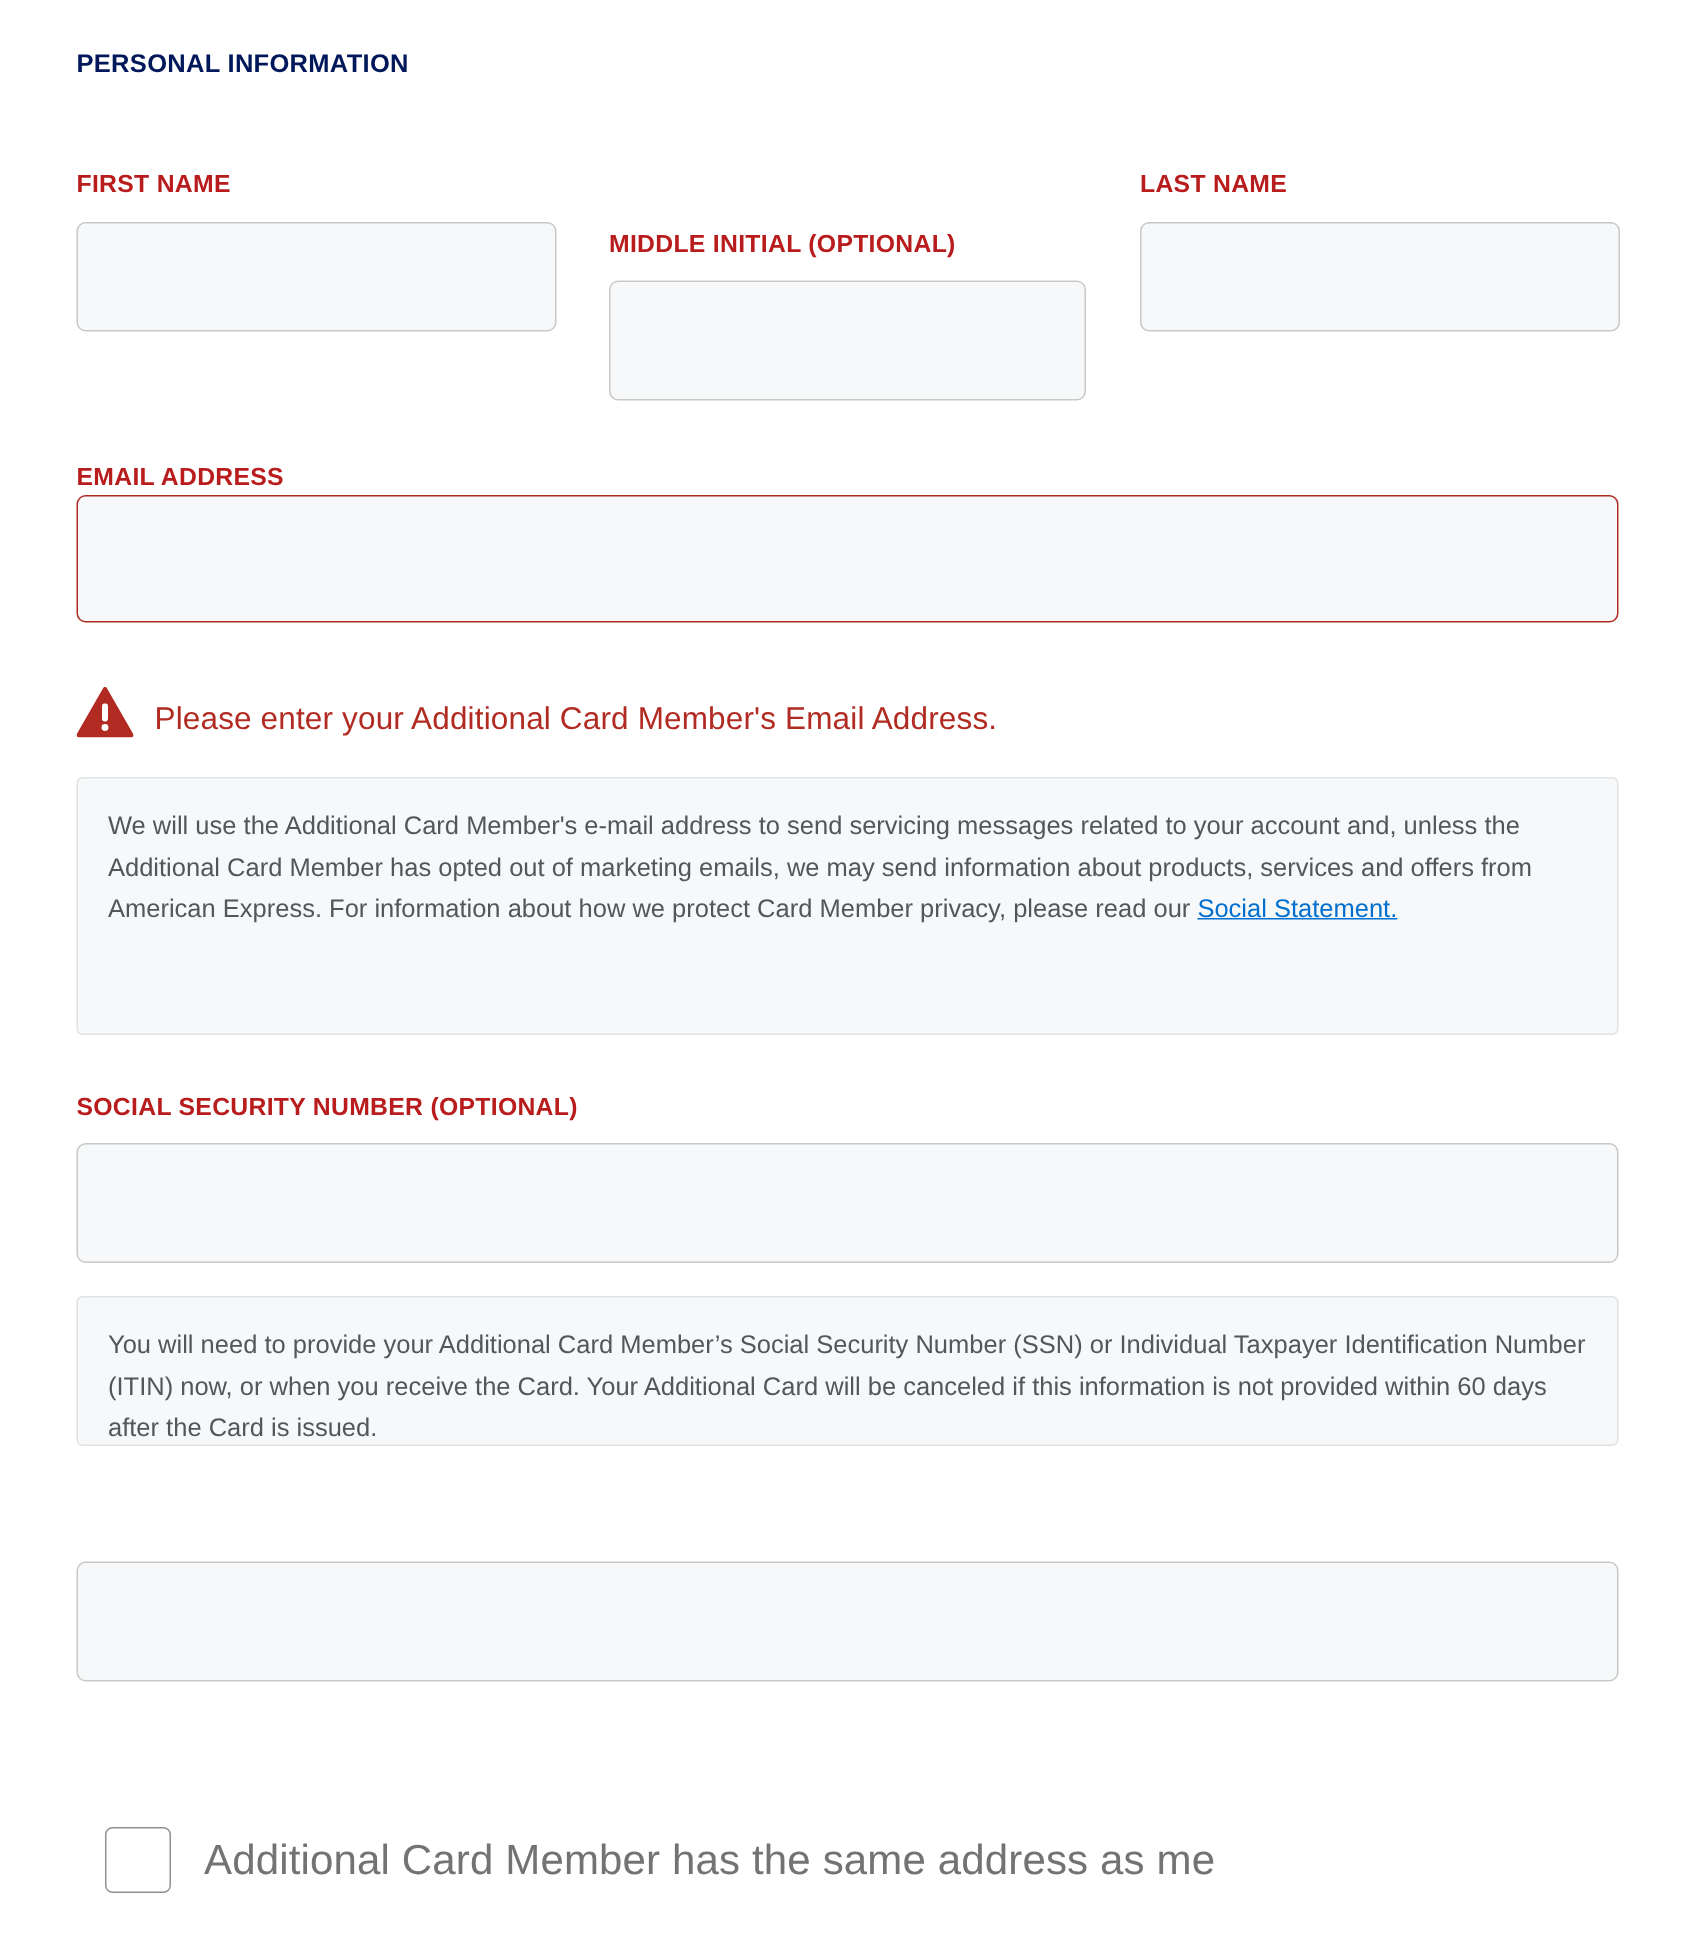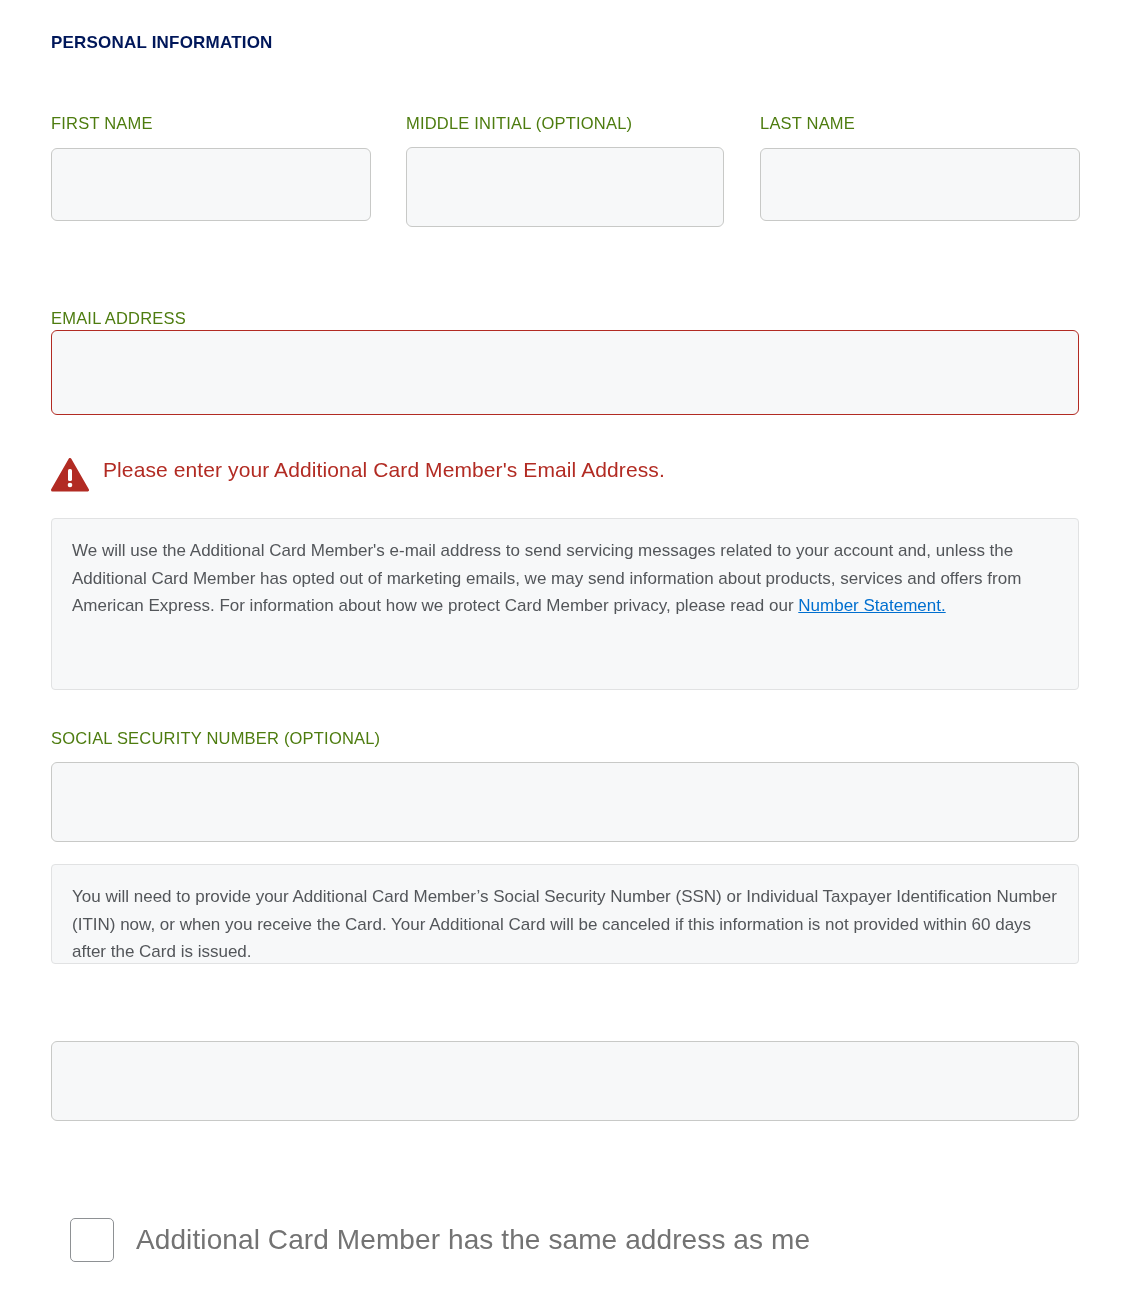--- a/index.html
+++ b/index.html
@@ -20,22 +20,22 @@
     position: absolute;
     left: 51px;
     top: 33px;
     font-size: 17px;
     font-weight: bold;
     color: #00175a;
     letter-spacing: 0.2px;
   }
   .field-label {
     font-size: 16.5px;
-    font-weight: normal;
-    color: #4d7c0f;
+    font-weight: bold;
+    color: #b91c1c;
     letter-spacing: 0.2px;
     line-height: 1.22;
   }
   .text-input {
     display: block;
     width: 100%;
     background: #f7f8f9;
     border: 1px solid #c8c9c7;
     border-radius: 6px;
     font-size: 16px;
@@ -50,35 +50,35 @@
   .row-names {
     position: absolute;
     left: 51px;
     top: 113px;
     width: 1028px;
   }
   .col-first { position: absolute; left: 0; top: 0; width: 320px; }
   .col-middle { position: absolute; left: 355px; top: 0; width: 318px; }
   .col-last { position: absolute; left: 709px; top: 0; width: 320px; }
   .col-first .field-label, .col-last .field-label { display: block; margin-bottom: 15px; }
-  .col-middle .field-label { display: block; margin-bottom: 14px; }
+  .col-middle .field-label { display: block; margin-bottom: 14px; margin-top: 40px; }
   .col-first .text-input, .col-last .text-input { height: 73px; }
   .col-middle .text-input { height: 80px; }
 
   
   .email-block { position: absolute; left: 51px; top: 308px; width: 1028px; }
   .email-block .field-label { display: block; margin-bottom: 2px; }
   .email-block .text-input { height: 85px; }
 
   .error-row {
     position: absolute;
     left: 51px;
     top: 458px;
     display: flex;
-    align-items: flex-start;
+    align-items: flex-end;
     gap: 14px;
   }
   .error-icon { width: 38px; height: 34px; flex: 0 0 auto; }
   .error-text {
     font-size: 21px;
     color: #b22b23;
     letter-spacing: 0.1px;
   }
 
   .info-box {
@@ -163,21 +163,21 @@
       <svg width="38" height="34" viewBox="0 0 38 34" xmlns="http://www.w3.org/2000/svg">
         <path d="M19 1.5 L36.5 32 L1.5 32 Z" fill="#b22b23" stroke="#b22b23" stroke-width="3" stroke-linejoin="round"></path>
         <rect x="17" y="11" width="4" height="12" rx="1.6" fill="#ffffff"></rect>
         <circle cx="19" cy="27" r="2.3" fill="#ffffff"></circle>
       </svg>
     </span>
     <span class="error-text">Please enter your Additional Card Member's Email Address.</span>
   </div>
 
   <div class="info-box" id="email-info">
-    <span>We will use the Additional Card Member's e-mail address to send servicing messages related to your account and, unless the Additional Card Member has opted out of marketing emails, we may send information about products, services and offers from American Express. For information about how we protect Card Member privacy, please read our </span><a href="#">Number Statement.</a>
+    <span>We will use the Additional Card Member's e-mail address to send servicing messages related to your account and, unless the Additional Card Member has opted out of marketing emails, we may send information about products, services and offers from American Express. For information about how we protect Card Member privacy, please read our </span><a href="#">Social Statement.</a>
   </div>
 
   <div class="ssn-block">
     <span class="field-label">SOCIAL SECURITY NUMBER (OPTIONAL)</span>
     <input class="text-input" type="text" placeholder="" style="">
   </div>
 
   <div class="info-box" id="ssn-info">You will need to provide your Additional Card Member’s Social Security Number (SSN) or Individual Taxpayer Identification Number (ITIN) now, or when you receive the Card. Your Additional Card will be canceled if this information is not provided within 60 days after the Card is issued.</div>
 
   <div class="dob-block">

